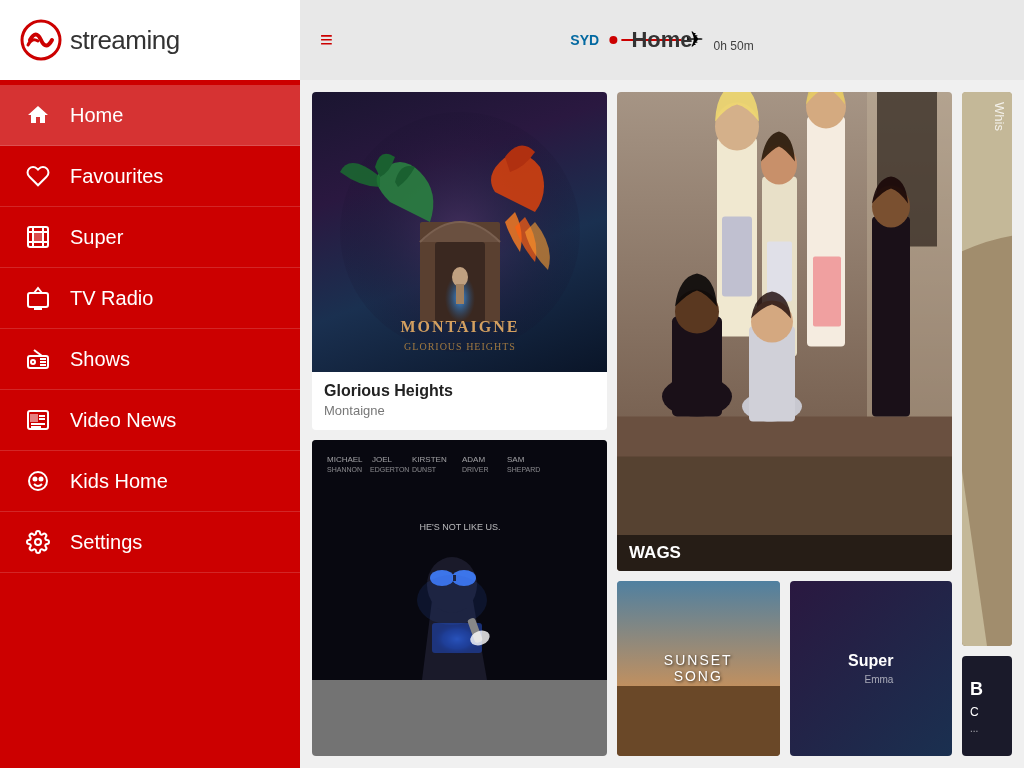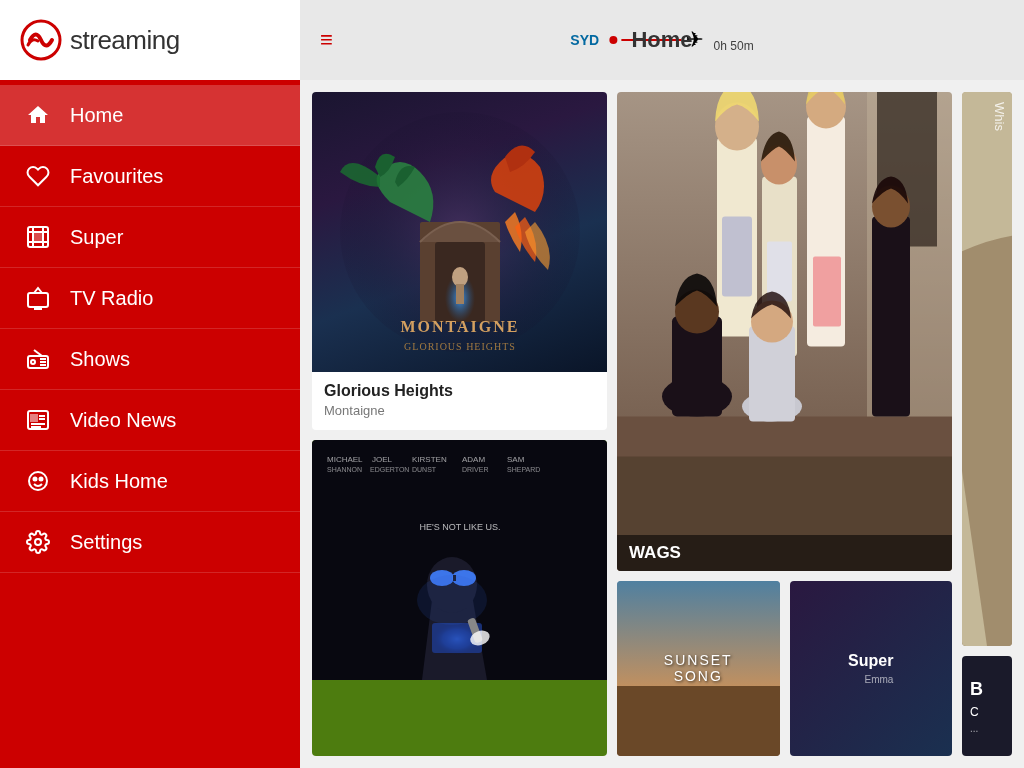--- a/index.html
+++ b/index.html
@@ -303,21 +303,21 @@
             <text x="140" y="258" text-anchor="middle" font-size="10" fill="#a07840" font-family="Georgia,serif" letter-spacing="1">GLORIOUS HEIGHTS</text>
           </svg>
         </div>
         <div style="padding:10px 12px 12px;">
           <div style="font-size:16px;font-weight:600;color:#222;">Glorious Heights</div>
           <div style="font-size:13px;color:#777;margin-top:3px;">Montaigne</div>
         </div>
       </div>
 
       <div class="card" style="flex:1; min-height:220px;">
-        <div style="width:100%; height:100%; min-height:220px; position:relative; overflow:hidden; background:#4d7c0f;">
+        <div style="width:100%; height:100%; min-height:220px; position:relative; overflow:hidden; background:#737373;">
 
           <svg width="295" height="240" viewBox="0 0 295 240" style="display:block;">
             <defs>
               <radialGradient id="bookGlow" cx="50%" cy="60%" r="40%">
                 <stop offset="0%" stop-color="#4080ff" stop-opacity="1"></stop>
                 <stop offset="60%" stop-color="#2050c0" stop-opacity="0.6"></stop>
                 <stop offset="100%" stop-color="#0a0a30" stop-opacity="0"></stop>
               </radialGradient>
             </defs>
 

